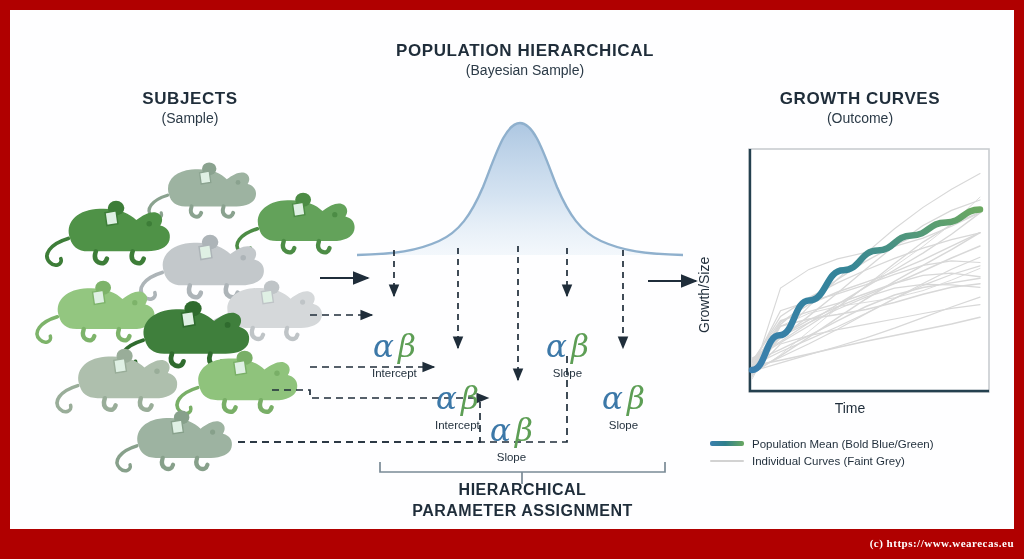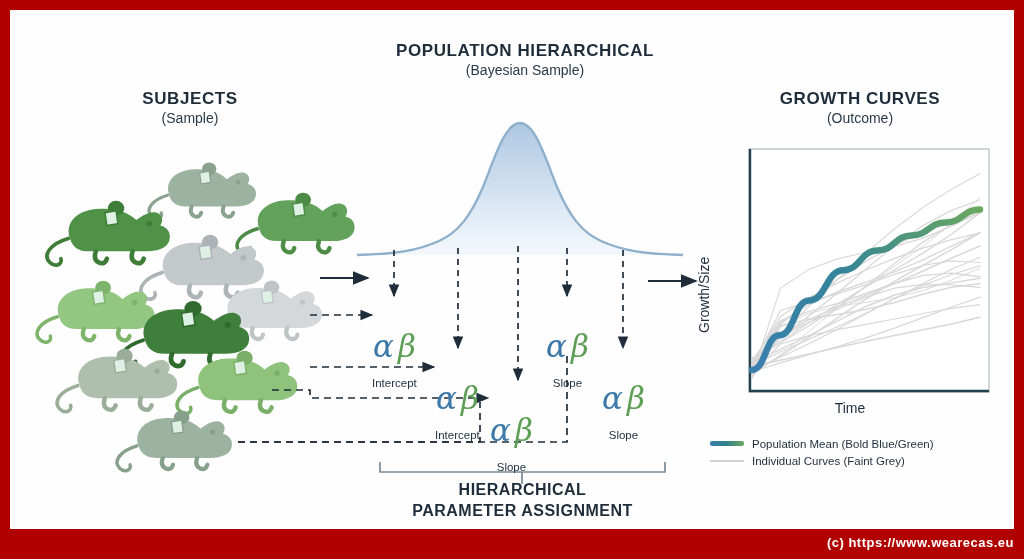--- a/index.html
+++ b/index.html
@@ -2,41 +2,41 @@
 <html><head>
 <meta charset="utf-8">
 <style>
   html,body{margin:0;padding:0;background:#ffffff;}
   body{width:1024px;height:559px;overflow:hidden;font-family:"Liberation Sans",sans-serif;}
 
   .frame{position:relative;width:1024px;height:559px;background:#b00000;box-sizing:border-box;}
   .canvas{position:absolute;left:10px;top:10px;width:1004px;height:519px;background:#fefeff;overflow:hidden;}
 
   .watermark{position:absolute;right:10px;bottom:4px;height:24px;line-height:24px;
-      color:#ffffff;font-family:Liberation Sans, sans-serif;
-      font-size:13px;letter-spacing:.5px;font-weight:bold;white-space:nowrap;}
+      color:#ffffff;font-family:Liberation Serif, serif;
+      font-size:11px;letter-spacing:.5px;font-weight:bold;white-space:nowrap;}
 
   .col-title{position:absolute;text-align:center;color:#1f2d3a;}
   .col-title .main{font-size:17px;font-weight:bold;letter-spacing:.6px;line-height:1.25;}
   .col-title .sub{font-size:14px;font-weight:normal;line-height:1.35;color:#2b3a47;}
 
   #subjects-title{left:40px;top:78px;width:280px;}
   #population-title{left:350px;top:30px;width:330px;}
   #growth-title{left:700px;top:78px;width:300px;}
 
   .mice-area{position:absolute;left:20px;top:140px;width:320px;height:320px;}
 
   .dist-area{position:absolute;left:345px;top:85px;width:330px;height:175px;}
 
   .params{position:absolute;left:340px;top:275px;width:340px;height:145px;}
   .param{position:absolute;text-align:center;white-space:nowrap;}
   .param .glyphs{font-family:"DejaVu Serif","Liberation Serif",serif;font-size:31px;line-height:1;margin-top:36px;}
   .param .a{color:#3c78a8;font-style:italic;}
   .param .b{color:#5d9e55;font-style:italic;margin-left:4px;}
-  .param .lab{font-size:11.5px;color:#1f2d3a;margin-top:15px;font-family:"Liberation Sans",sans-serif;}
+  .param .lab{font-size:11.5px;color:#1f2d3a;margin-top:5px;font-family:"Liberation Sans",sans-serif;}
 
   .plot-wrap{position:absolute;left:690px;top:138px;width:300px;height:290px;}
   .axis-y{position:absolute;left:-4px;top:185px;transform:rotate(-90deg);transform-origin:left top;
       font-size:14px;color:#1f2d3a;white-space:nowrap;}
   .axis-x{position:absolute;left:0;top:252px;width:300px;text-align:center;font-size:14px;color:#1f2d3a;}
 
   .legend{position:absolute;left:700px;top:425px;width:300px;font-size:11.5px;color:#1f2d3a;}
   .legend-row{display:flex;align-items:center;height:17px;}
   .sw{width:34px;height:3px;margin-right:8px;flex:none;border-radius:2px;}
   .sw.grey{background:#d2d2d2;height:2px;}

